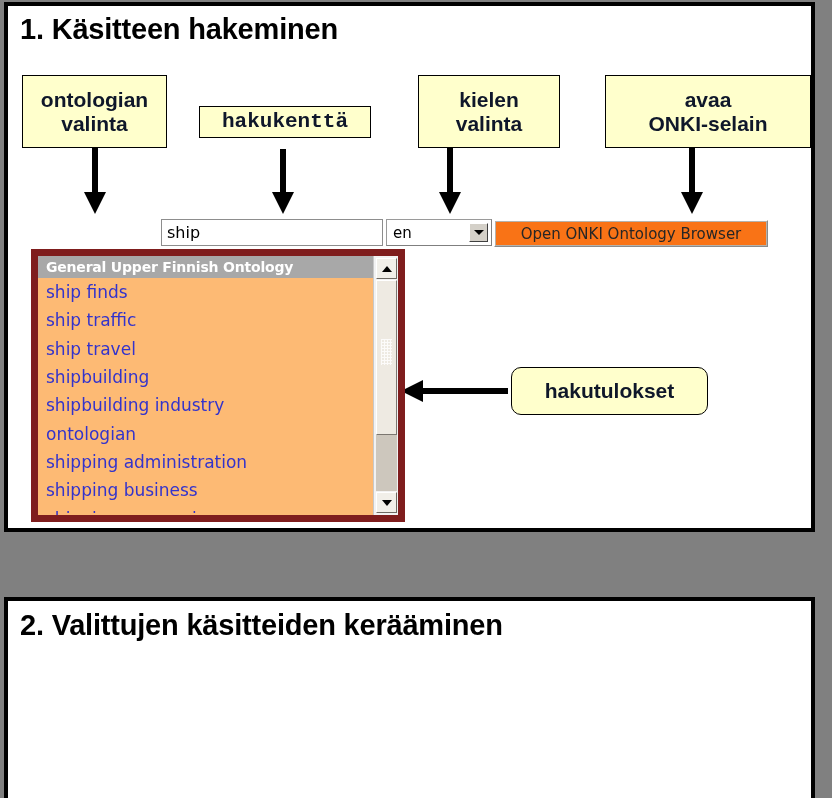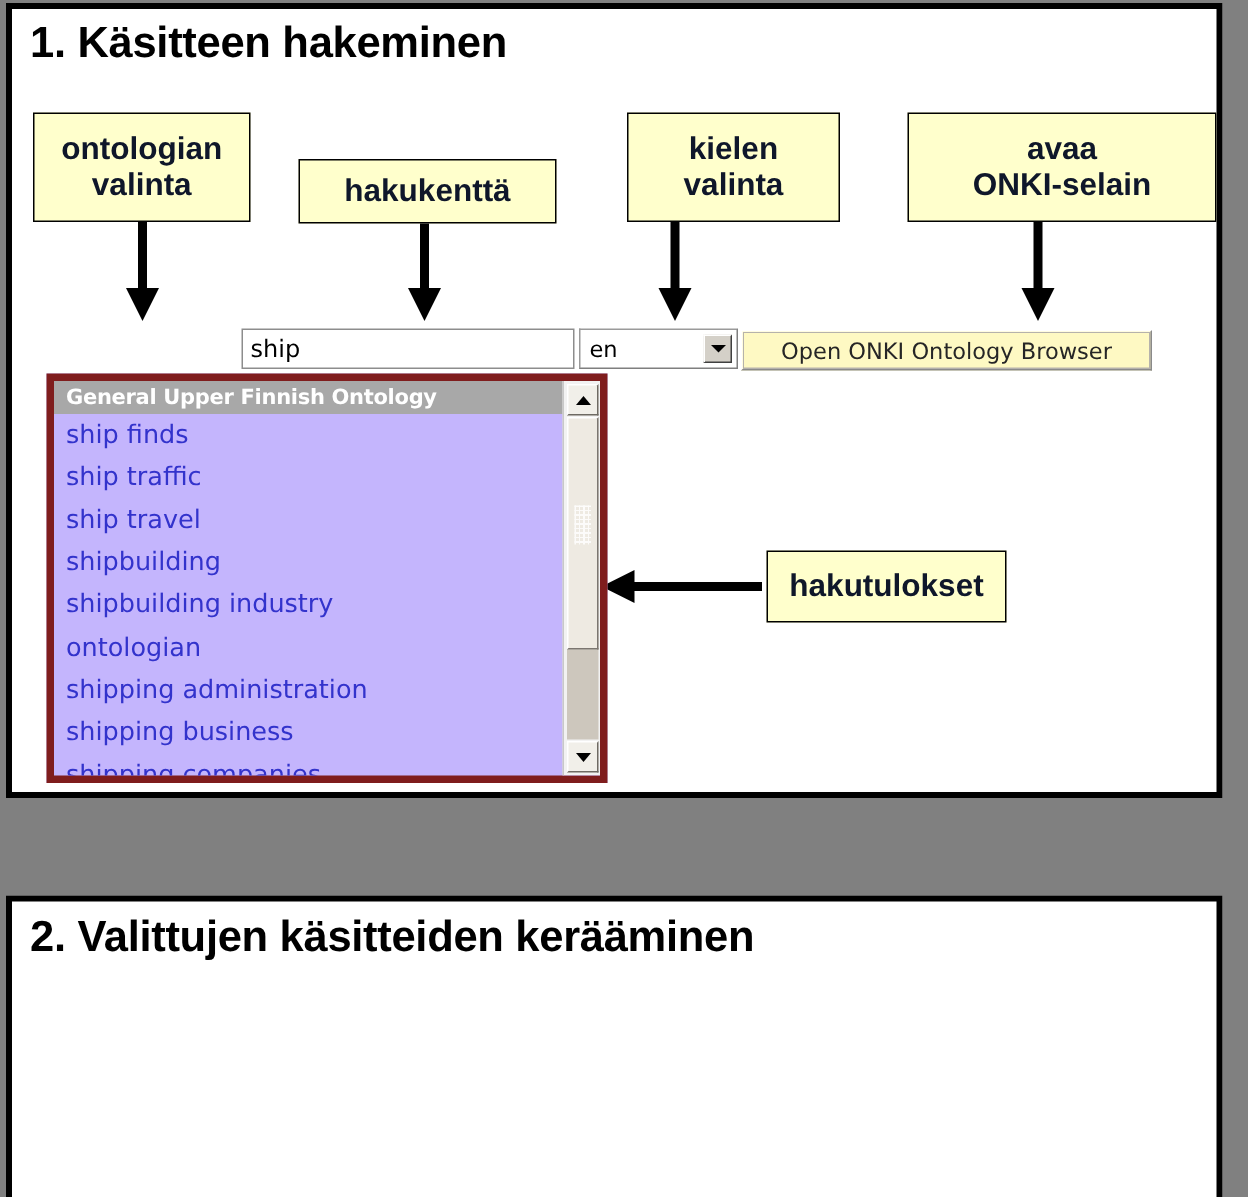--- a/index.html
+++ b/index.html
@@ -128,21 +128,21 @@
     padding-left: 5px;
     font-size: 16px;
     font-family: "DejaVu Sans", sans-serif;
     color: #000000;
     overflow: hidden;
     white-space: nowrap;
   }
   .ctl-button {
     position: absolute;
     box-sizing: border-box;
-    background: #fef9c3;
+    background: #f97316;
     border: 1px solid #ffffff;
     border-right-color: #8a8a8a;
     border-bottom-color: #8a8a8a;
     box-shadow: 0 0 0 1px #b5b2ac inset;
     height: 27px;
     display: flex;
     align-items: center;
     justify-content: center;
     font-size: 15px;
     color: #262626;
@@ -150,22 +150,22 @@
     white-space: nowrap;
   }
 
   
   #results-listbox {
     position: absolute;
     left: 23px;
     top: 243px;
     width: 374px;
     height: 273px;
-    background: #c4b5fd;
-    border: 5px solid #7f1d1d;
+    background: #fdba74;
+    border: 7px solid #7f1d1d;
     box-sizing: border-box;
     overflow: hidden;
   }
   #results-group-header {
     height: 22px;
     background: #a8a8a8;
     color: #ffffff;
     font-weight: bold;
     font-size: 14px;
     font-family: "DejaVu Sans", sans-serif;
@@ -255,35 +255,35 @@
 
 <div class="panel" id="panel-1">
 
   <div class="panel-title">1. Käsitteen hakeminen</div>
 
   <div class="callout" style="left:14px; top:69px; width:145px; height:73px; flex-direction:column;">
     <span>ontologian</span>
     <span>valinta</span>
   </div>
 
-  <div class="callout" style="left:191px; top:100px; width:172px; height:43px;">
+  <div class="callout" style="left:191px; top:100px; width:172px; height:32px;font-family:Liberation Mono, monospace;">
     <span>hakukenttä</span>
   </div>
 
   <div class="callout" style="left:410px; top:69px; width:142px; height:73px; flex-direction:column;">
     <span>kielen</span>
     <span>valinta</span>
   </div>
 
   <div class="callout" style="left:597px; top:69px; width:206px; height:73px; flex-direction:column;">
     <span>avaa</span>
     <span>ONKI-selain</span>
   </div>
 
-  <div class="callout" style="left:503px; top:361px; width:160px; height:48px;">
+  <div class="callout" style="left:503px; top:361px; width:197px; height:48px;border-radius:10px;">
     <span>hakutulokset</span>
   </div>
 
   <div>
     <div class="arrow-shaft-v" style="left:84px; top:142px; height:50px;"></div>
     <div class="arrow-head-down" style="left:76px; top:186px;"></div>
   </div>
   <div>
     <div class="arrow-shaft-v" style="left:272px; top:143px; height:49px;"></div>
     <div class="arrow-head-down" style="left:264px; top:186px;"></div>

